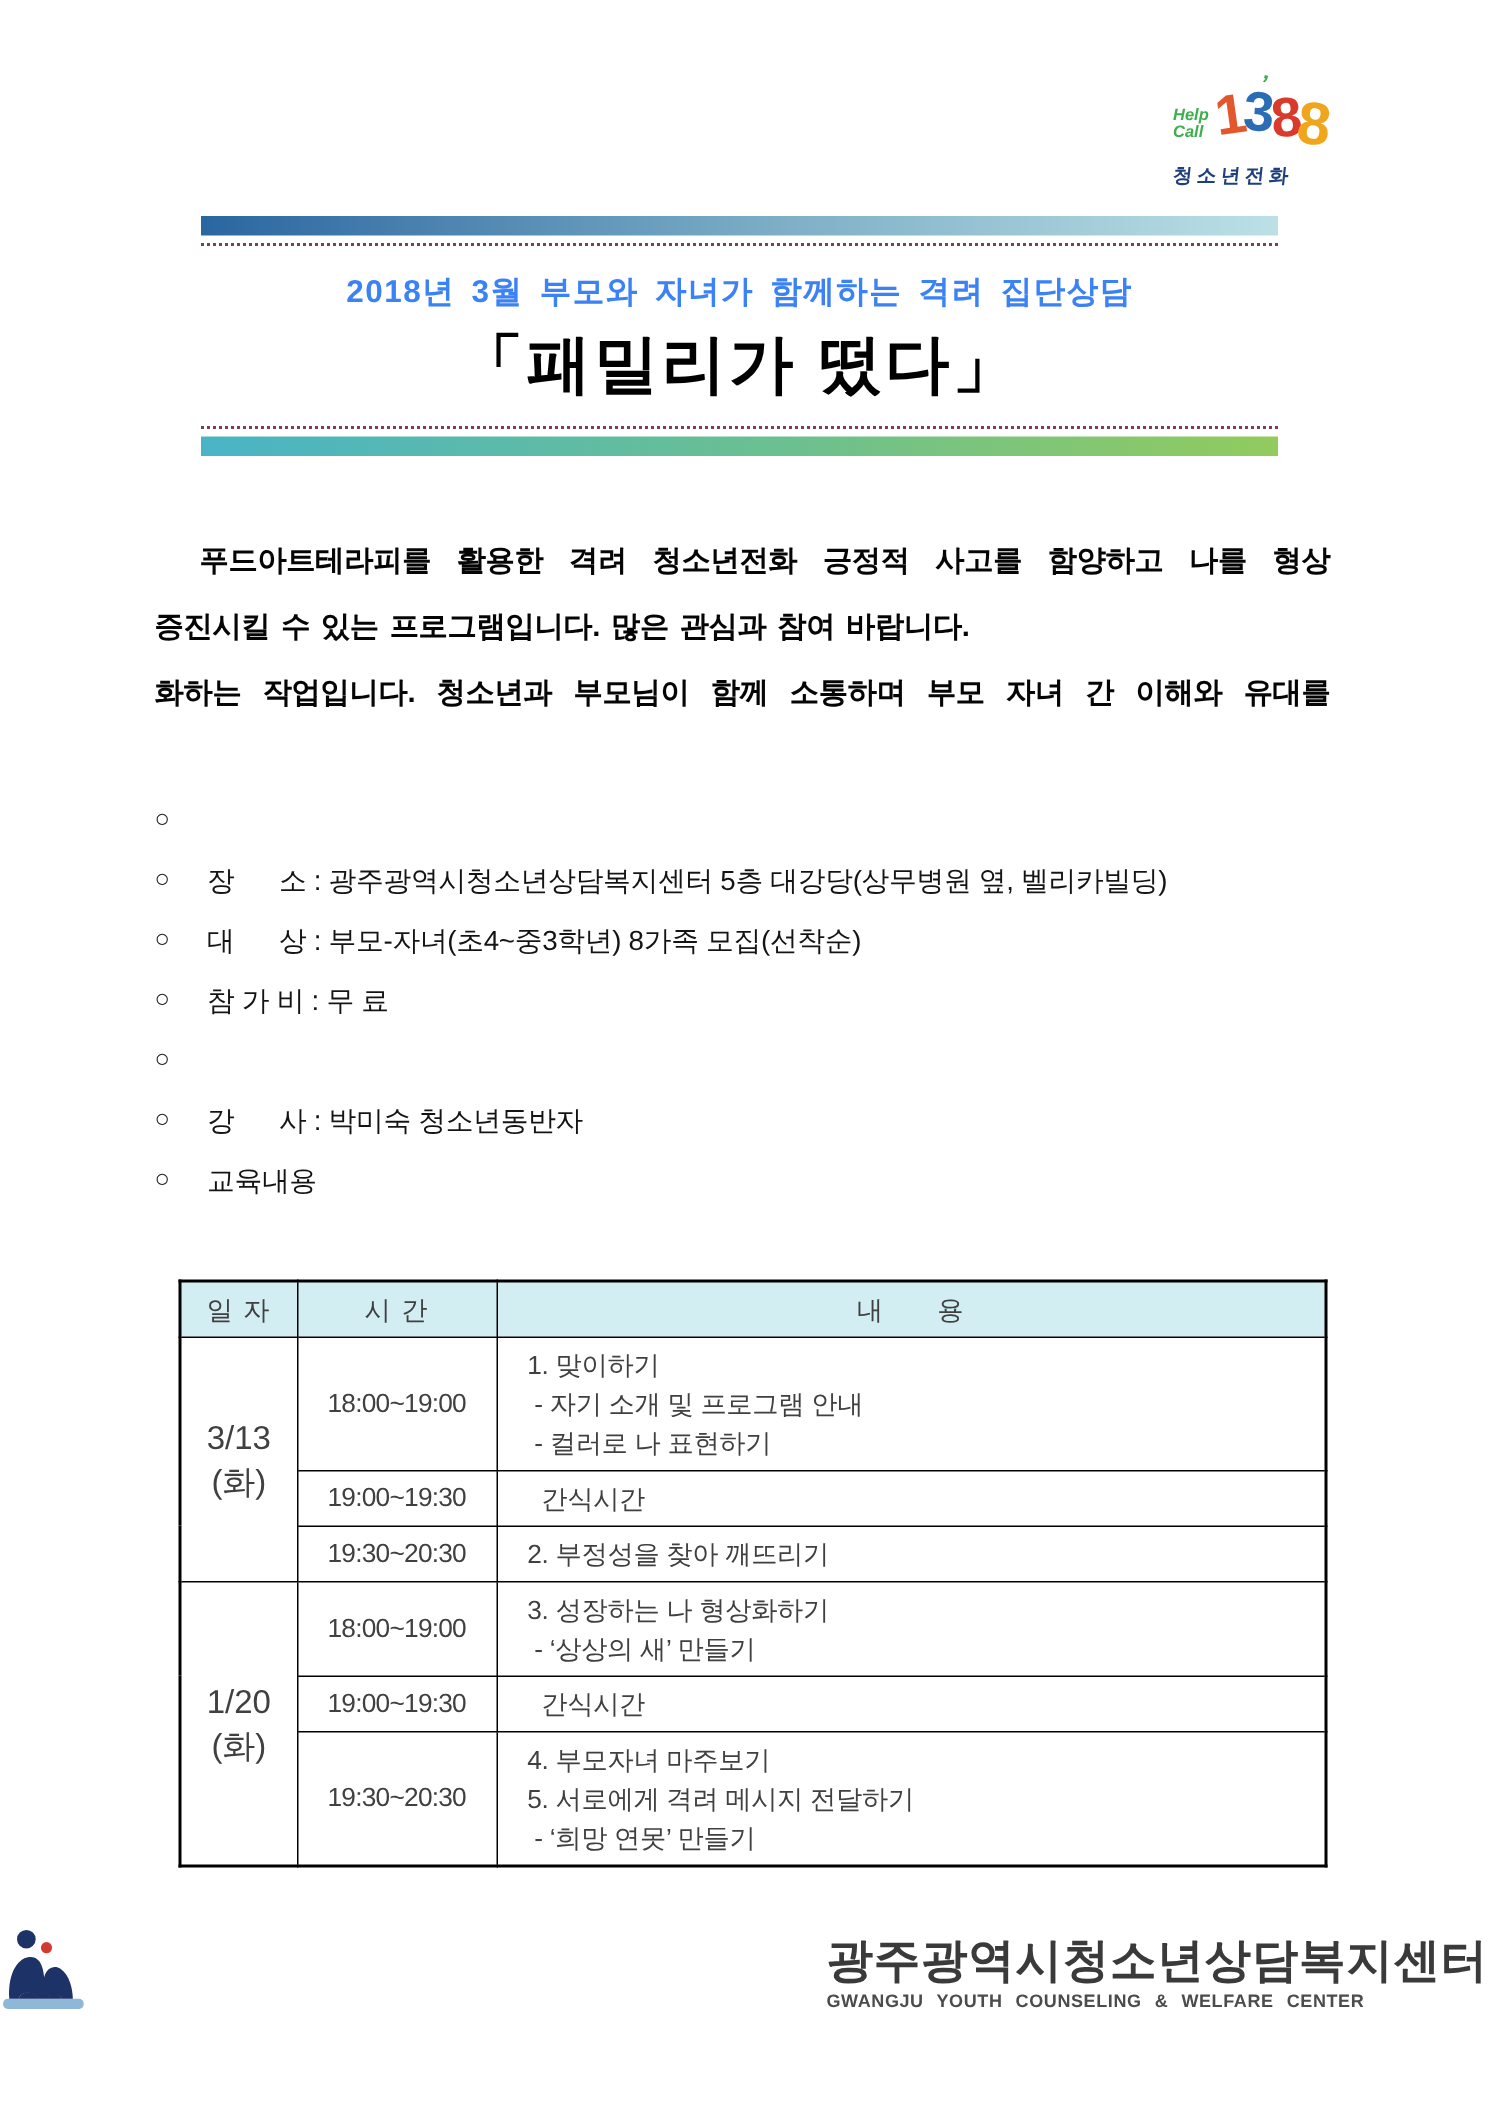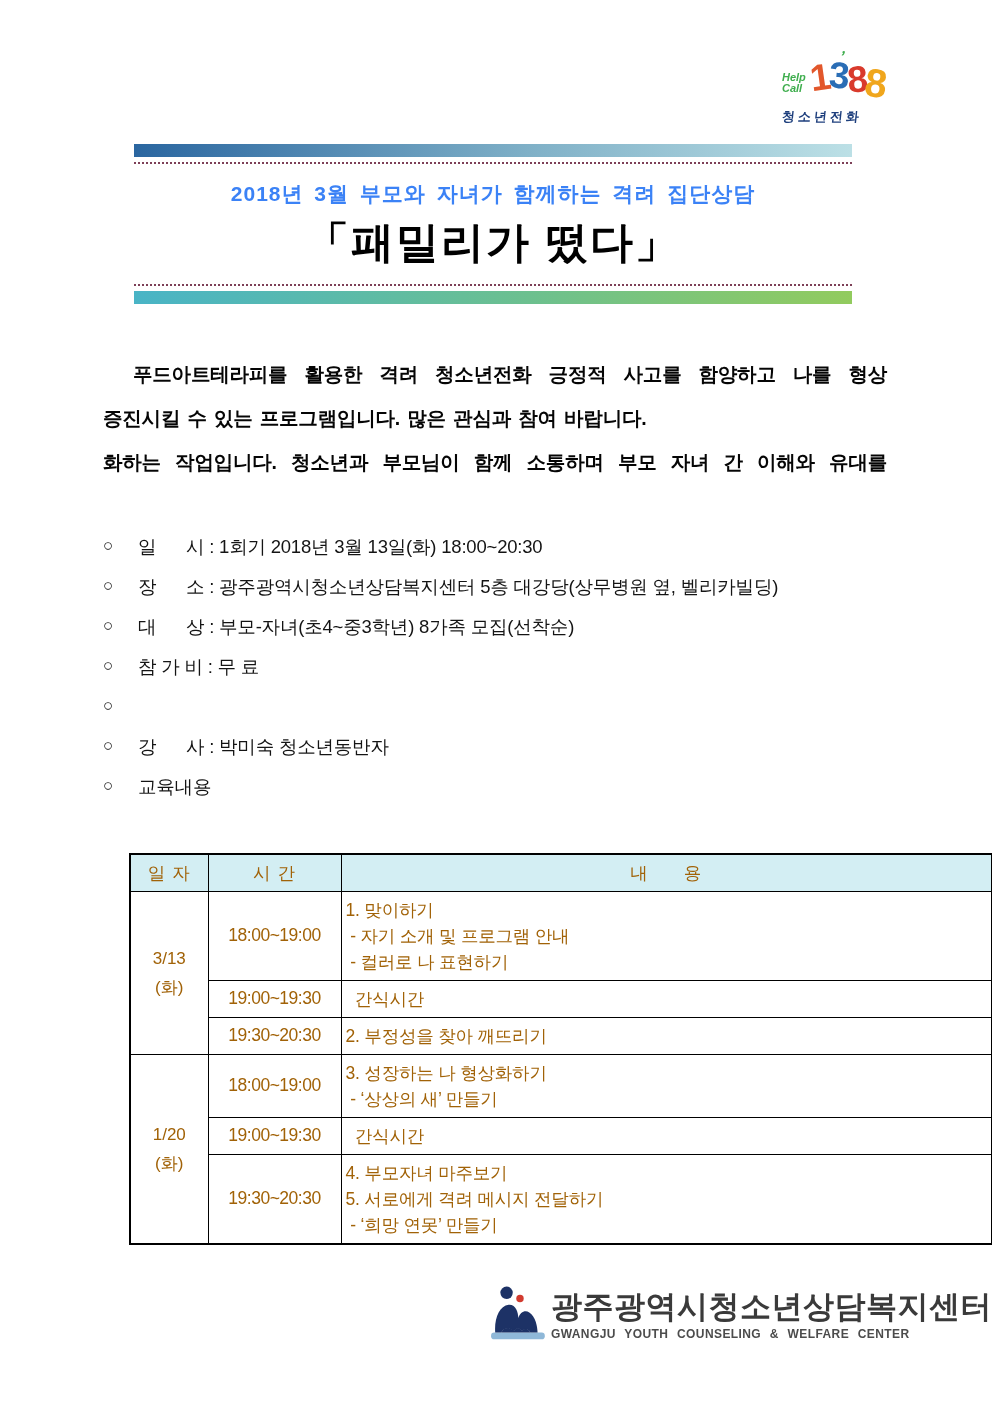--- a/index.html
+++ b/index.html
@@ -37,33 +37,33 @@
   .intro-line.last { text-align-last:left; }
 
   
   .details { position:absolute; top:526px; left:103px; width:800px; font-size:18.5px; color:#141414; }
   .detail-item { display:flex; align-items:center; height:40px; white-space:pre; }
   .detail-item .marker { width:35px; font-size:17px; color:#222; }
   .detail-item.indent { padding-left:127px; }
   .detail-text { white-space:pre; letter-spacing:-0.2px; }
 
   
-  .schedule { position:absolute; top:853px; left:129px; width:864px; border-collapse:collapse; table-layout:fixed; font-size:17.5px; color:#a16207; }
+  .schedule { position:absolute; top:853px; left:119px; width:766px; border-collapse:collapse; table-layout:fixed; font-size:17.5px; color:#404040; }
   .schedule th, .schedule td { border:1.5px solid #000; }
   .schedule { border:2.5px solid #000; }
   .schedule th { height:37px; background:var(--tableHeaderBg); font-weight:normal; letter-spacing:1px; white-space:pre; }
   .col-date { width:78px; }
   .col-time { width:133px; }
-  .date-cell { text-align:center; line-height:29px; font-size:17px; }
+  .date-cell { text-align:center; line-height:29px; font-size:22px; }
   .time-cell { text-align:center; vertical-align:middle; letter-spacing:-0.5px; }
-  .content-cell { padding:5px 4px; vertical-align:middle;margin-left:44px; }
+  .content-cell { padding:5px 20px; vertical-align:middle;margin-left:44px; }
   .content-line { line-height:26px; white-space:pre; letter-spacing:-0.2px; }
 
   
-  .footer { position:absolute; top:1284px; left:0; width:100%; display:flex; justify-content:flex-end; align-items:center; }
+  .footer { position:absolute; top:1284px; left:0; width:100%; display:flex; justify-content:space-between; align-items:center; }
   .footer-text { display:flex; flex-direction:column; }
   .footer-ko { font-size:31px; font-weight:bold; color:var(--darkText); letter-spacing:0.5px; line-height:36px; }
   .footer-en { font-size:12px; font-weight:600; color:var(--grayText); letter-spacing:0.4px; word-spacing:5px; margin-top:2px; }
 </style>
 </head>
 <body>
 
 <div class="page">
 
   <div class="logo1388">
@@ -85,21 +85,21 @@
     <div class="bar bottom-bar"></div>
   </div>
 
   <div class="intro" id="intro">
       <div class="intro-line first">푸드아트테라피를 활용한 격려 청소년전화 긍정적 사고를 함양하고 나를 형상</div>
       <div class="intro-line last">증진시킬 수 있는 프로그램입니다. 많은 관심과 참여 바랍니다.</div>
       <div class="intro-line">화하는 작업입니다. 청소년과 부모님이 함께 소통하며 부모 자녀 간 이해와 유대를</div>
     </div>
 
   <div class="details" id="details-list">
-      <div class="detail-item"><span class="marker">○</span><span class="detail-text">일      시 : 1회기 2018년 3월 13일(화) 18:00~20:30</span></div>
+      <div class="detail-item"><span class="marker">○</span></div>
       <div class="detail-item"><span class="marker">○</span><span class="detail-text">장      소 : 광주광역시청소년상담복지센터 5층 대강당(상무병원 옆, 벨리카빌딩)</span></div>
       <div class="detail-item"><span class="marker">○</span><span class="detail-text">대      상 : 부모-자녀(초4~중3학년) 8가족 모집(선착순)</span></div>
       <div class="detail-item"><span class="marker">○</span><span class="detail-text">참 가 비 : 무 료</span></div>
       <div class="detail-item"><span class="marker">○</span></div>
       <div class="detail-item"><span class="marker">○</span><span class="detail-text">강      사 : 박미숙 청소년동반자</span></div>
       <div class="detail-item"><span class="marker">○</span><span class="detail-text">교육내용</span></div>
     </div>
 
   <table class="schedule">
     <colgroup>

